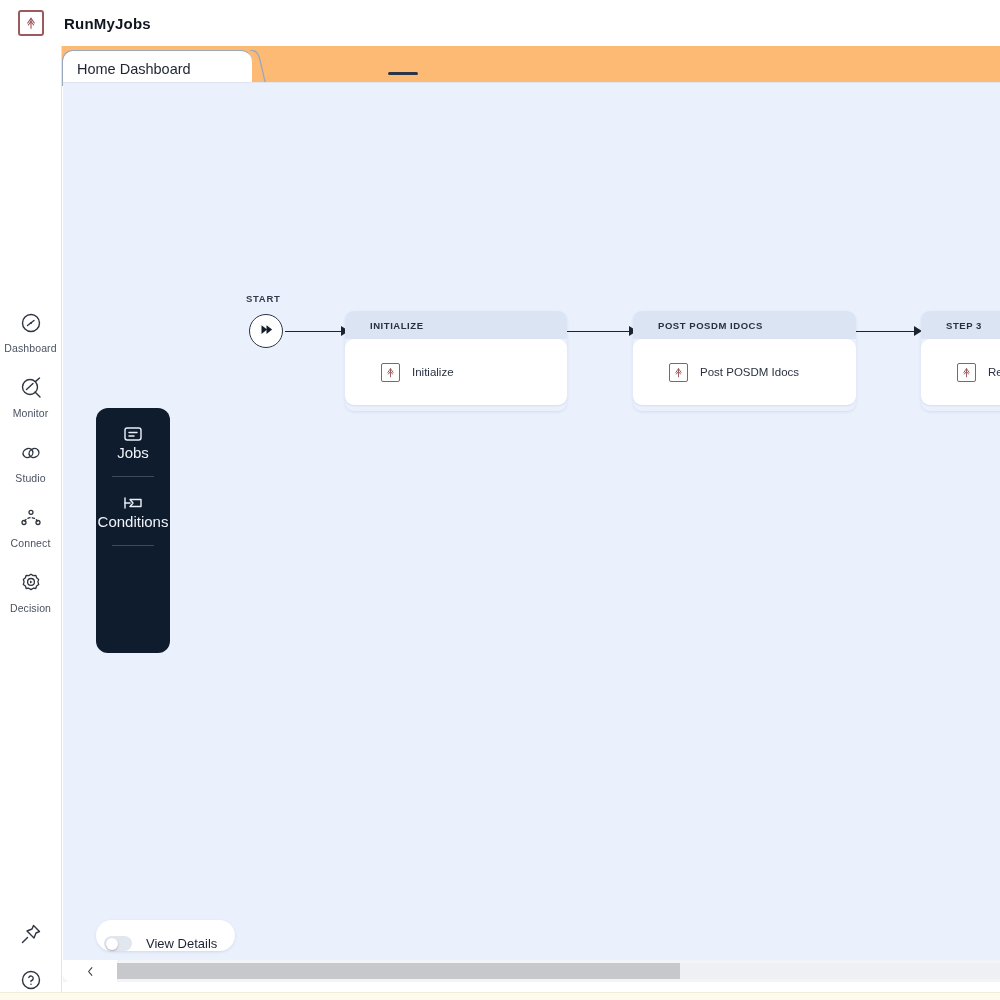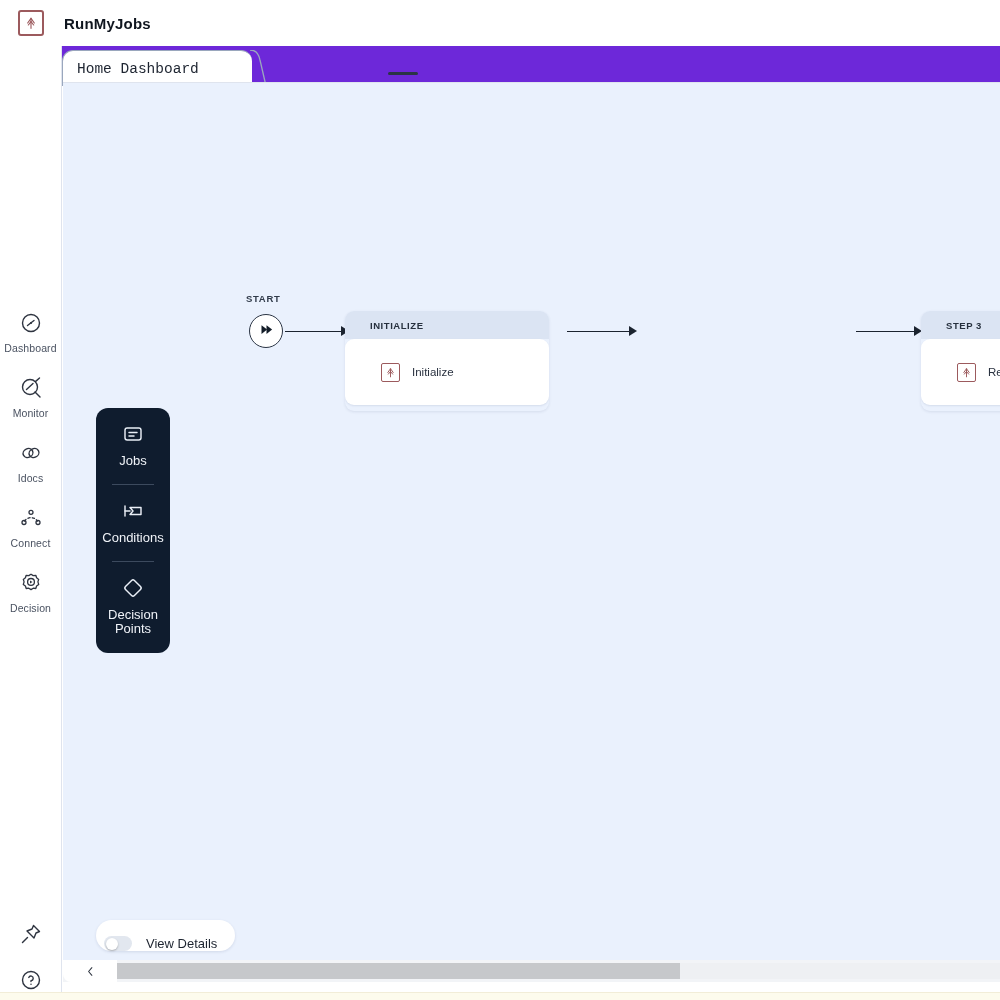--- a/index.html
+++ b/index.html
@@ -40,22 +40,21 @@
   .rail-lbl { margin-top: 7px; font-size: 10.5px; color: #4a5261; letter-spacing: .1px; }
   #rail-bottom {
     position: absolute; bottom: 8px; left: 0; width: 62px;
     display: flex; flex-direction: column; align-items: center; gap: 22px;
   }
   .rail-bico { width: 24px; height: 24px; color: #2e3440; cursor: pointer; }
 
   
   #tabstrip {
     position: absolute; left: 62px; top: 46px; width: 938px; height: 36px;
-    background: #6d28d9;
-    font-family: Liberation Mono, monospace;
+    background: #fdba74;
   }
   .tab {
     position: absolute; top: 4px; height: 36px;
     display: flex; align-items: center; cursor: pointer;
     border-top: 1.3px solid #9aa7bd;
     border-radius: 11px 11px 0 0;
     background: #ffffff;
     padding: 0 14px;
   }
   .tab-label { font-size: 14.5px; color: #1d2430; white-space: nowrap; }
@@ -141,21 +140,21 @@
     background: #0f1c2e; border-radius: 12px;
     display: flex; flex-direction: column; align-items: center;
     padding-top: 14px;
   }
   .pal-item {
     width: 74px; display: flex; flex-direction: column; align-items: center;
     cursor: pointer;
   }
   .pal-ico { width: 24px; height: 24px; color: #e9eef6; }
   .pal-lbl {
-    margin-top: 8px; font-size: 13px; color: #f0f3f8; text-align: center;
+    font-size: 15px; color: #f0f3f8; text-align: center;
     line-height: 14px;
   }
   .pal-div { width: 42px; height: 1px; background: #3c4a5e; margin: 16px 0 14px; }
 
   
   #viewdetails {
     position: absolute; left: 96px; top: 920px; height: 31px;
     background: #ffffff; border-radius: 16px;
     display: flex; align-items: center; padding: 16px 18px 0 8px;
     box-shadow: 0 1px 3px rgba(30,50,90,.12);
@@ -237,21 +236,21 @@
       <span class="rail-lbl">Monitor</span>
     </div>
 
     <div class="rail-item">
       <span class="rail-ico">
         <svg viewBox="0 0 24 24" width="24" height="24" fill="none" stroke="#2e3440" stroke-width="1.4" stroke-linecap="round" stroke-linejoin="round">
           <ellipse cx="9" cy="12" rx="5" ry="4.4" transform="rotate(-25 9 12)"></ellipse>
           <ellipse cx="15" cy="12" rx="5" ry="4.4" transform="rotate(-25 15 12)"></ellipse>
         </svg>
       </span>
-      <span class="rail-lbl">Idocs</span>
+      <span class="rail-lbl">Studio</span>
     </div>
 
     <div class="rail-item">
       <span class="rail-ico">
         <svg viewBox="0 0 24 24" width="24" height="24" fill="none" stroke="#2e3440" stroke-width="1.3" stroke-linecap="round" stroke-linejoin="round">
           <path d="M5.5 15 A8 8 0 0 1 18.5 15" stroke-dasharray="2.2 2.2"></path>
           <circle cx="12" cy="6.3" r="2"></circle>
           <circle cx="5" cy="16.5" r="2"></circle>
           <circle cx="19" cy="16.5" r="2"></circle>
         </svg>
@@ -317,21 +316,21 @@
         </svg>
       </span>
     </div>
   </div>
 
   <div class="conn" style="left:222px; top:243px; width:64px;">
     <div class="conn-line" style="width:56px;"></div>
     <div class="conn-head" style="left:56px;"></div>
   </div>
 
-  <div class="node" style="left:282px; top:228px; width:204px; height:100px;">
+  <div class="node" style="left:282px; top:228px; width:222px; height:100px;">
     <div class="node-head">
       <span class="node-head-txt">INITIALIZE</span>
     </div>
     <div class="node-body">
       <span class="job-ico">
         <svg viewBox="0 0 24 24" width="13" height="13" fill="none" stroke="#9c5a5d" stroke-width="1.8" stroke-linecap="round" stroke-linejoin="round">
           <path d="M12 20V6"></path>
             <path d="M12 5 L7 12"></path>
             <path d="M12 5 L17 12"></path>
           <path d="M12 10 L8 15"></path>
@@ -340,20 +339,37 @@
       </span>
       <span class="job-lbl">Initialize</span>
     </div>
   </div>
 
   <div class="conn" style="left:504px; top:243px; width:70px;">
     <div class="conn-line" style="width:62px;"></div>
     <div class="conn-head" style="left:62px;"></div>
   </div>
 
+  <div class="node" style="left:570px; top:228px; width:223px; height:100px;">
+    <div class="node-head">
+      <span class="node-head-txt">POST POSDM IDOCS</span>
+    </div>
+    <div class="node-body">
+      <span class="job-ico">
+        <svg viewBox="0 0 24 24" width="13" height="13" fill="none" stroke="#9c5a5d" stroke-width="1.8" stroke-linecap="round" stroke-linejoin="round">
+          <path d="M12 20V6"></path>
+            <path d="M12 5 L7 12"></path>
+            <path d="M12 5 L17 12"></path>
+          <path d="M12 10 L8 15"></path>
+            <path d="M12 10 L16 15"></path>
+        </svg>
+      </span>
+      <span class="job-lbl">Post POSDM Idocs</span>
+    </div>
+  </div>
 
   <div class="conn" style="left:793px; top:243px; width:70px;">
     <div class="conn-line" style="width:58px;"></div>
     <div class="conn-head" style="left:58px;"></div>
   </div>
 
   <div class="node" style="left:858px; top:228px; width:223px; height:100px;">
     <div class="node-head">
       <span class="node-head-txt">STEP 3</span>
     </div>
@@ -394,28 +410,20 @@
         <path d="M4 7 V17"></path>
         <path d="M4 12 H9"></path>
         <path d="M9 8.5 H20 V15.5 H9 L12 12 Z"></path>
       </svg>
     </span>
     <span class="pal-lbl">Conditions</span>
   </div>
 
   <div class="pal-div"></div>
 
-  <div class="pal-item">
-    <span class="pal-ico">
-      <svg viewBox="0 0 24 24" width="24" height="24" fill="none" stroke="#e9eef6" stroke-width="1.45" stroke-linecap="round" stroke-linejoin="round">
-        <rect x="5.7" y="5.7" width="12.6" height="12.6" rx="2" transform="rotate(45 12 12)"></rect>
-      </svg>
-    </span>
-    <span class="pal-lbl">Decision Points</span>
-  </div>
 
 </div>
 
 <div id="viewdetails">
   <div id="vd-switch">
     <div id="vd-knob"></div>
   </div>
   <div id="vd-lbl">View Details</div>
 </div>
 

